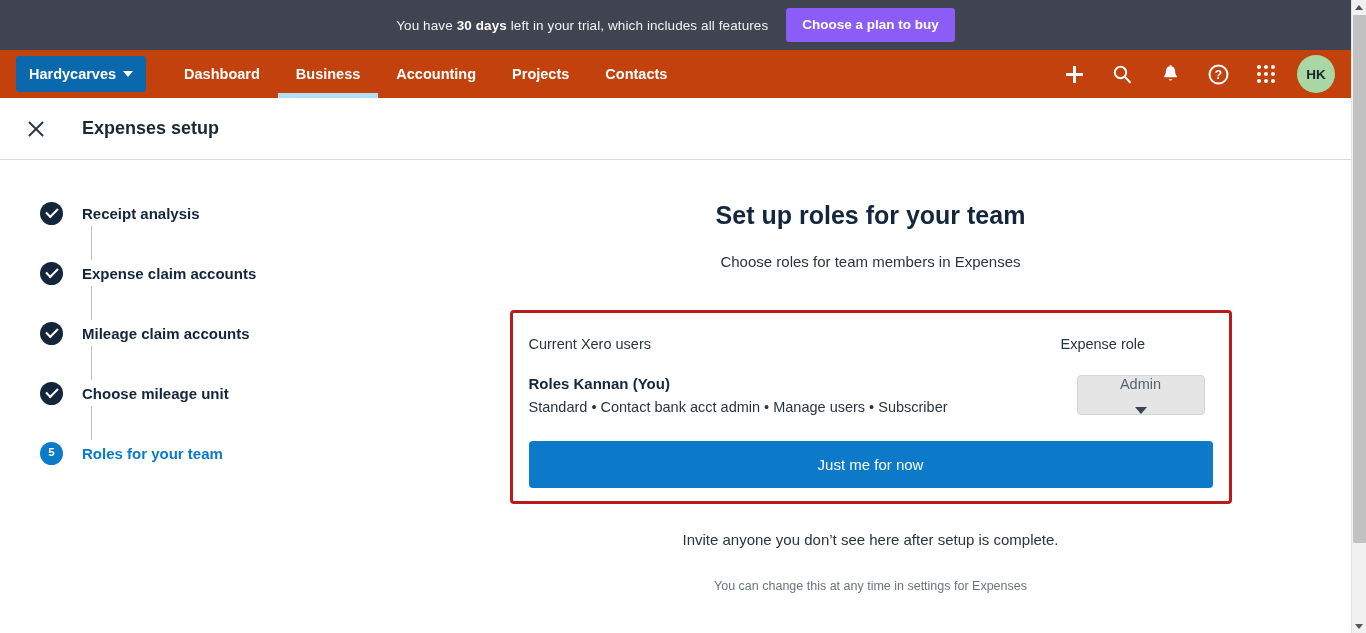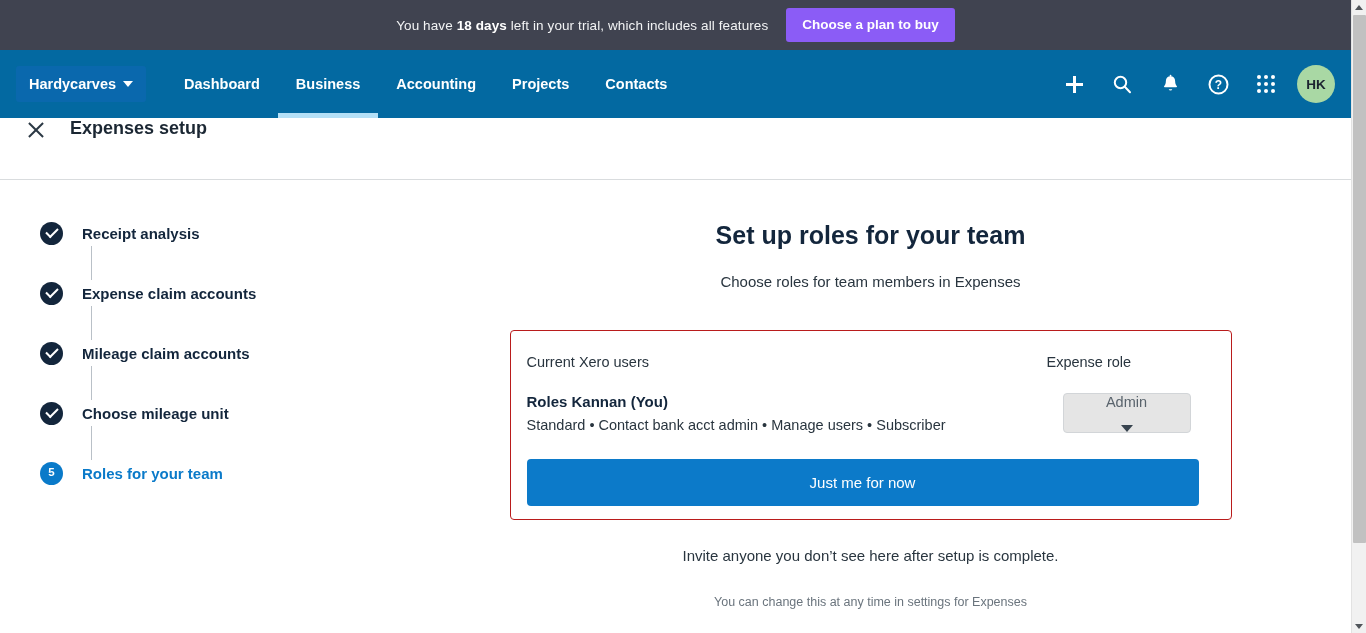--- a/index.html
+++ b/index.html
@@ -48,22 +48,22 @@
     font-weight: bold;
     border: none;
     border-radius: 3px;
     padding: 10px 16px;
     cursor: pointer;
     line-height: 1;
   }
 
   
   .main-nav {
-    height: 68px;
-    background: #0369a1;
+    height: 48px;
+    background: #c2410c;
     display: flex;
     align-items: stretch;
     position: relative;
   }
   .org-btn {
     align-self: center;
     margin-left: 16px;
     background: #0a68ad;
     color: #ffffff;
     font-size: 14.5px;
@@ -162,23 +162,23 @@
     cursor: pointer;
     margin-left: 2px;
   }
 
   
   .setup-header {
     height: 62px;
     background: #ffffff;
     border-bottom: 1px solid #d9dcde;
     display: flex;
-    align-items: flex-start;
+    align-items: center;
     padding-left: 24px;
-    gap: 22px;
+    gap: 34px;
   }
   .close-x {
     width: 24px; height: 24px;
     position: relative;
     cursor: pointer;
     flex: none;
   }
   .close-x::before, .close-x::after {
     content: "";
     position: absolute;
@@ -262,24 +262,24 @@
   }
   .panel-subtitle {
     font-size: 15px;
     color: #29353f;
     text-align: center;
     margin: 23px 0 0 0;
   }
   .card {
     margin: 40px auto 0 auto;
     width: 722px;
-    border: 1px solid #b91c1c;
+    border: 3px solid #b91c1c;
     border-radius: 4px;
     background: #ffffff;
-    padding: 14px 32px 13px 16px;
+    padding: 14px 16px 13px 16px;
   }
   .card-head {
     display: flex;
     justify-content: space-between;
     align-items: center;
     padding: 9px 0 9px 0;
   }
   .card-head-left, .card-head-right {
     font-size: 14.5px;
     color: #29353f;
@@ -390,21 +390,21 @@
   }
 </style>
 </head>
 <body>
 
 <div id="app">
   <div class="viewport">
 
     <div class="trial-banner">
       <div class="trial-text">
-        <span>You have </span><b>18 days</b><span> left in your trial, which includes all features</span>
+        <span>You have </span><b>30 days</b><span> left in your trial, which includes all features</span>
       </div>
       <button class="trial-cta">Choose a plan to buy</button>
     </div>
 
     <div class="main-nav">
       <button class="org-btn">
         <span>Hardycarves</span>
         <span class="caret-down"></span>
       </button>
 

